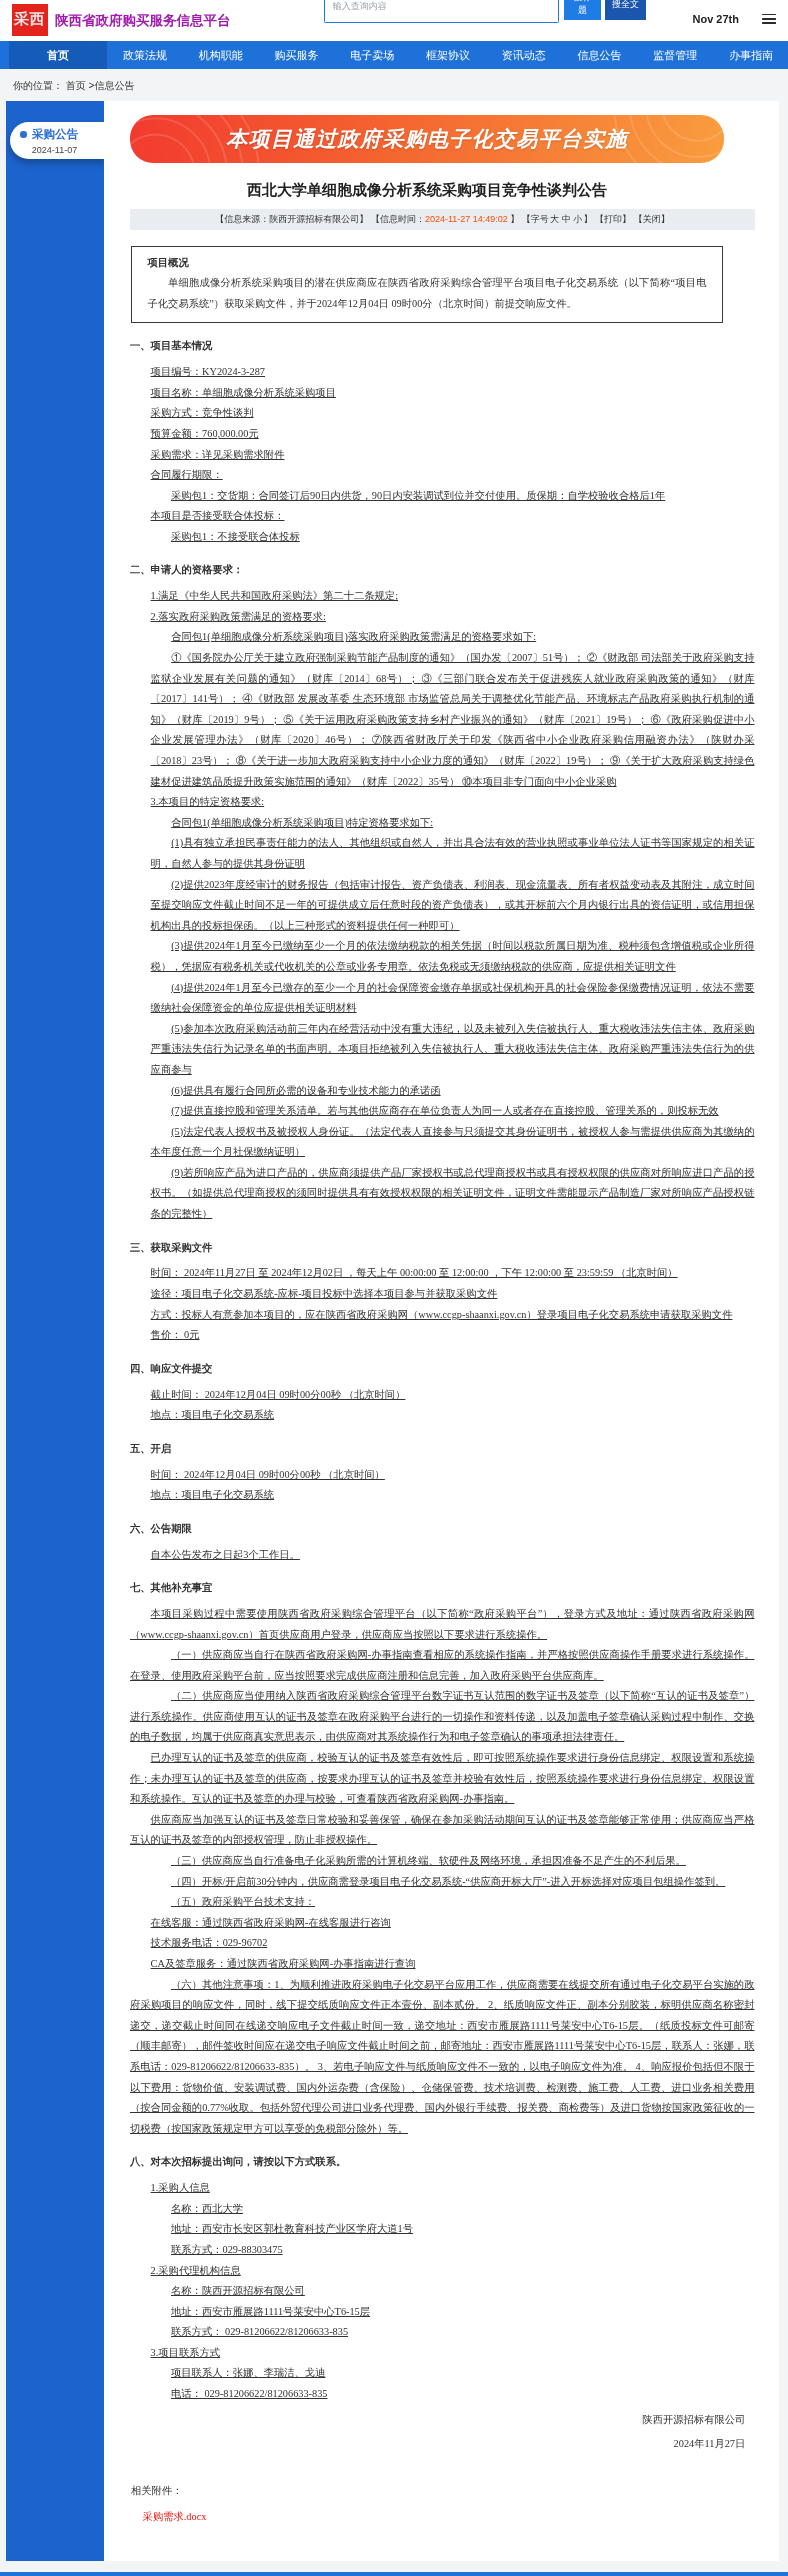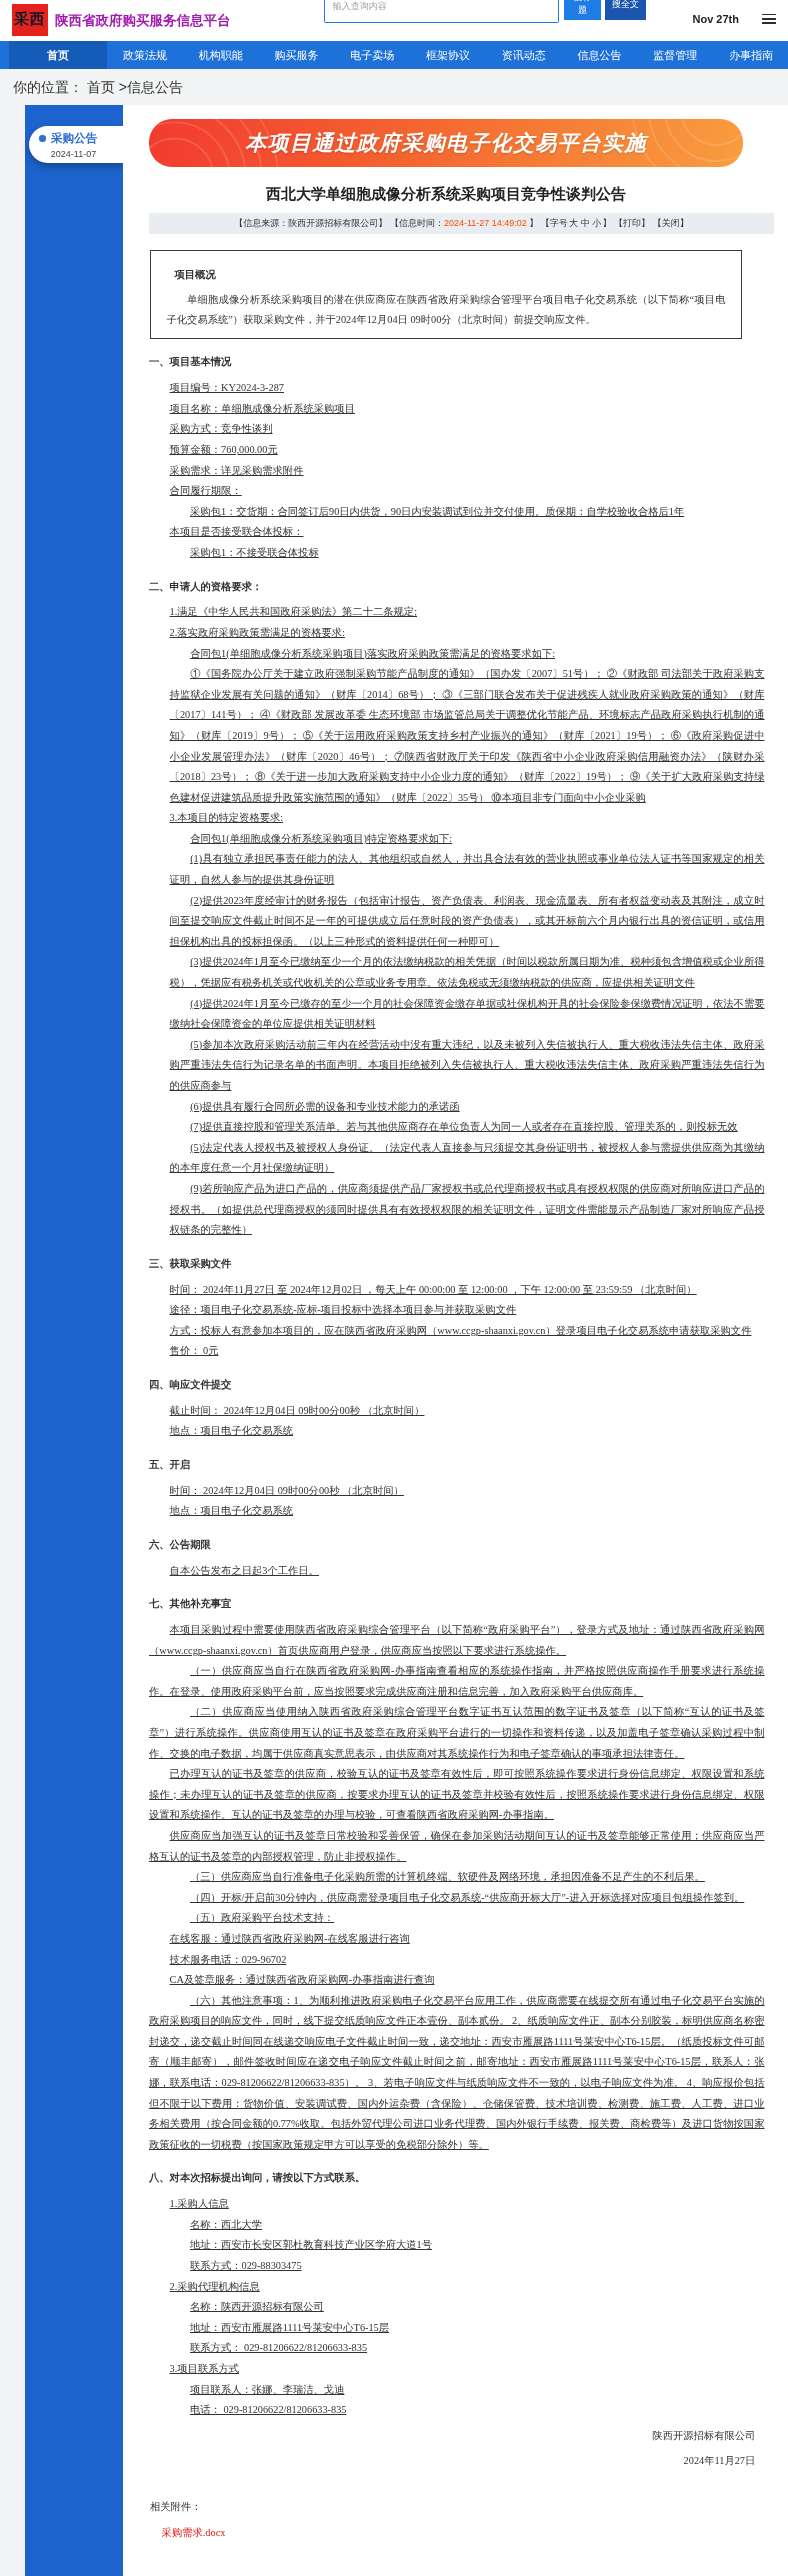--- a/index.html
+++ b/index.html
@@ -6,21 +6,21 @@
   html,body { margin:0; padding:0; }
   body {
     width:789px; min-height:2576px; background:#f3f4f5;
     font-family:"Liberation Sans", sans-serif; color:#333;
     position:relative;
   }
   
   .top-header { height:41px; background:#fff; position:relative; overflow:hidden; }
   .logo-box {
     position:absolute; left:11.6px; top:3.9px; width:36px; height:32px;
-    background:#e3231c; color:#0f172a; font-weight:bold; font-size:15px;
+    background:#e3231c; color:#e5e5e5; font-weight:bold; font-size:15px;
     display:flex; align-items:center; justify-content:center; letter-spacing:0.6px;
   }
   .site-title { position:absolute; left:55px; top:11.6px; font-size:13.5px; font-weight:bold; color:#a21caf; }
   .search-input {
     position:absolute; left:324px; top:-11.6px; width:235px; height:35px;
     border:1.3px solid #1b7be2; border-radius:1.3px; padding:0 7.7px; font-size:9px; color:#333; outline:none;
   }
   .search-input::placeholder { color:#9aa1a8; }
   .btn-search { position:absolute; top:-11.6px; height:32px; border:none; color:#fff; font-size:9px; cursor:pointer; }
   .btn-search.title { left:564px; width:37px; background:#1f7ce4; }
@@ -29,25 +29,25 @@
   .hamburger { position:absolute; right:13px; top:13.5px; width:14px; cursor:pointer; }
   .hamburger span { display:block; height:1.9px; background:#2b2b2b; margin-bottom:2.6px; border-radius:0.6px; }
   
   .nav { height:28px; background:#1e71d8; display:flex; align-items:stretch; }
   .nav-item {
     color:#fff; font-size:11px; display:flex; align-items:center; justify-content:center;
     cursor:pointer; flex:1; white-space:nowrap;
   }
   .nav-item.active { flex:none; width:98px; margin-left:9px; background:#155cb8; font-weight:bold; }
   
-  .breadcrumb { padding:10.3px 0 7.7px 13px; font-size:14px; color:#333; }
+  .breadcrumb { padding:10.3px 0 7.7px 13px; font-size:10px; color:#333; }
   .breadcrumb a { color:#333; text-decoration:none; cursor:pointer; }
   
   .main { display:flex; align-items:stretch; }
-  .side { width:98px; margin-left:25px; background:#1d63cd; position:relative; flex:none; }
+  .side { width:98px; margin-left:6px; background:#1d63cd; position:relative; flex:none; }
   .side-pill {
     position:absolute; left:3.9px; top:21px; width:94px; height:37px; background:#fff;
     border-radius:18.7px 0 0 18.7px; box-shadow:0 3.9px 7.7px rgba(0,0,0,.28);
     padding:5.2px 3.9px 3.9px 10.3px;
   }
   .pill-row { display:flex; align-items:center; }
   .pill-dot { width:6.5px; height:6.5px; border-radius:50%; background:#2e6fd3; margin-right:5.2px; flex:none; }
   .pill-cat { color:#2e6fd3; font-size:11.6px; font-weight:bold; }
   .pill-date { color:#444; font-size:9px; margin:2.6px 0 0 11.6px; }
   .panel { width:675px; background:#fff; padding-bottom:35px; position:relative; }
@@ -65,21 +65,21 @@
   
   .doc-title { margin:18px 26px 0; width:594px; text-align:center; font-size:15px; font-weight:bold; color:#222; }
   .meta-bar {
     margin:9px 0 0 26px; width:625px; height:20.6px; background:#e9edf1;
     font-size:9px; color:#333; text-align:center; line-height:20.6px; white-space:nowrap;
   }
   .meta-bar .red { color:#ff4a00; }
   .meta-bar .lnk { cursor:pointer; }
   .meta-bar .sz { cursor:pointer; margin:0 1.3px; }
   .overview-box { margin:16px 0 0 27px; width:592px; border:0.6px solid #3a3a3a; padding:9px 15.5px 7.7px; }
-  .overview-box h4 { margin:8px; font-size:10.3px; font-weight:bold; }
+  .overview-box h4 { margin:0; font-size:10.3px; font-weight:bold; }
   .doc-body, .overview-box { font-family:"Liberation Serif", serif; }
   .overview-box p { margin:3.9px 0 0; font-size:10.3px; line-height:20.6px; text-indent:20.6px; text-align:justify; }
   .doc-body { margin:0 24.5px 0 26px; font-size:10.3px; color:#333; }
   .sec-h { font-size:10.3px; font-weight:bold; margin:13px 0 5.2px; line-height:20.6px; }
   .ln { margin:0; line-height:20.6px;text-decoration:underline; }
   .l1 { margin-left:20.6px; }
   .l2 { margin-left:41px; }
   .p1 { margin-left:20.6px; text-indent:20.6px; text-align:justify; }
   .p0 { text-indent:20.6px; text-align:justify; }
   .p4 { text-indent:41px; text-align:justify; }

